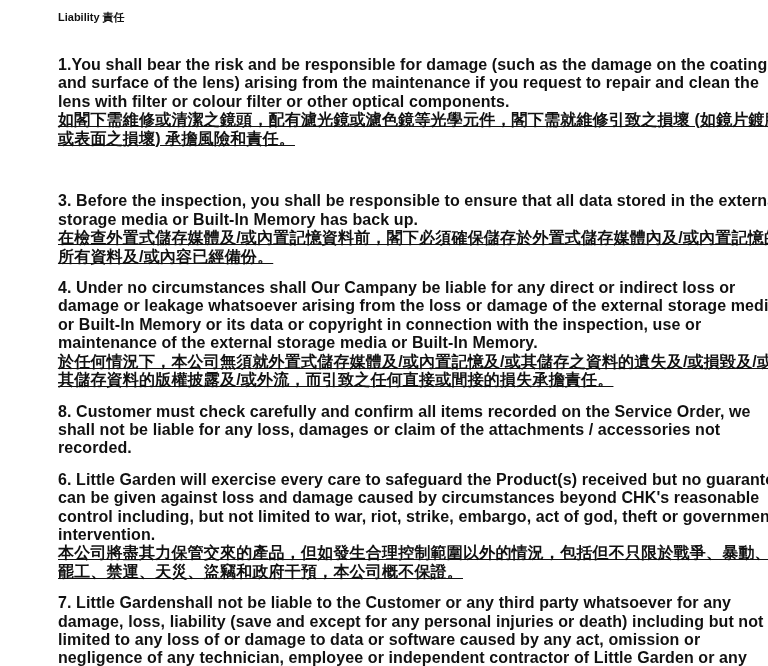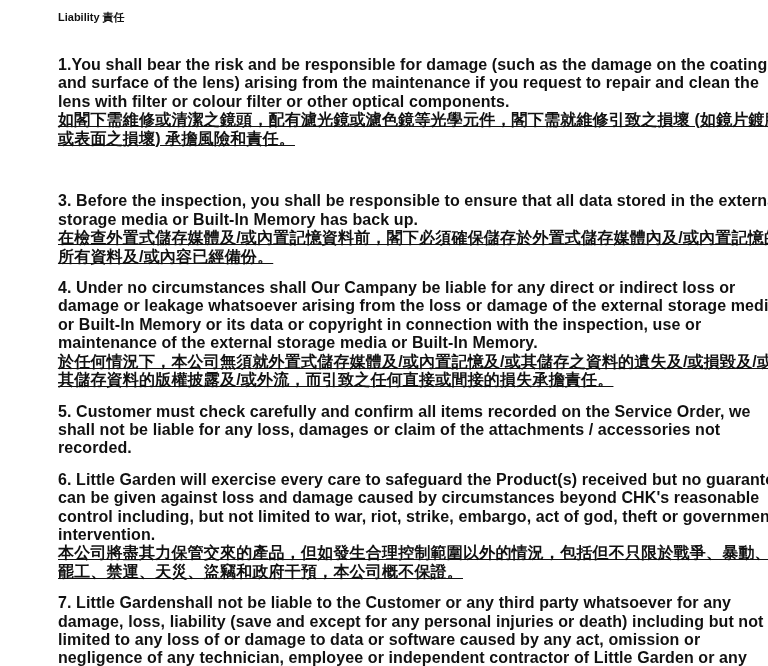--- a/index.html
+++ b/index.html
@@ -64,21 +64,21 @@
     <span class="en">3. Before the inspection, you shall be responsible to ensure that all data stored in the external storage media or Built-In Memory has back up.</span><br>
     <span class="zh">在檢查外置式儲存媒體及/或內置記憶資料前，閣下必須確保儲存於外置式儲存媒體內及/或內置記憶的所有資料及/或內容已經備份。</span>
   </p>
 
   <p class="clause">
     <span class="en">4. Under no circumstances shall Our Campany be liable for any direct or indirect loss or damage or leakage whatsoever arising from the loss or damage of the external storage media or Built-In Memory or its data or copyright in connection with the inspection, use or maintenance of the external storage media or Built-In Memory.</span><br>
     <span class="zh">於任何情況下，本公司無須就外置式儲存媒體及/或內置記憶及/或其儲存之資料的遺失及/或損毀及/或其儲存資料的版權披露及/或外流，而引致之任何直接或間接的損失承擔責任。</span>
   </p>
 
   <p class="clause">
-    <span class="en">5. Customer must check carefully and confirm all items recorded on the Service Order, we shall not be liable for any loss, damages or claim of the attachments / accessories not recorded.</span><br>
+    <span class="en">8. Customer must check carefully and confirm all items recorded on the Service Order, we shall not be liable for any loss, damages or claim of the attachments / accessories not recorded.</span><br>
   </p>
 
   <p class="clause">
     <span class="en">6. Little Garden will exercise every care to safeguard the Product(s) received but no guarantee can be given against loss and damage caused by circumstances beyond CHK's reasonable control including, but not limited to war, riot, strike, embargo, act of god, theft or government intervention.</span><br>
     <span class="zh">本公司將盡其力保管交來的產品，但如發生合理控制範圍以外的情況，包括但不只限於戰爭、暴動、罷工、禁運、天災、盜竊和政府干預，本公司概不保證。</span>
   </p>
 
   <p class="clause">
     <span class="en">7. Little Gardenshall not be liable to the Customer or any third party whatsoever for any damage, loss, liability (save and except for any personal injuries or death) including but not limited to any loss of or damage to data or software caused by any act, omission or negligence of any technician, employee or independent contractor of Little Garden or any events of Force Majeure. In any event, the maximum liability of Little Garden under the Service Order shall be restricted to the total amount paid by the Customer hereunder.</span><br>
   </p>

